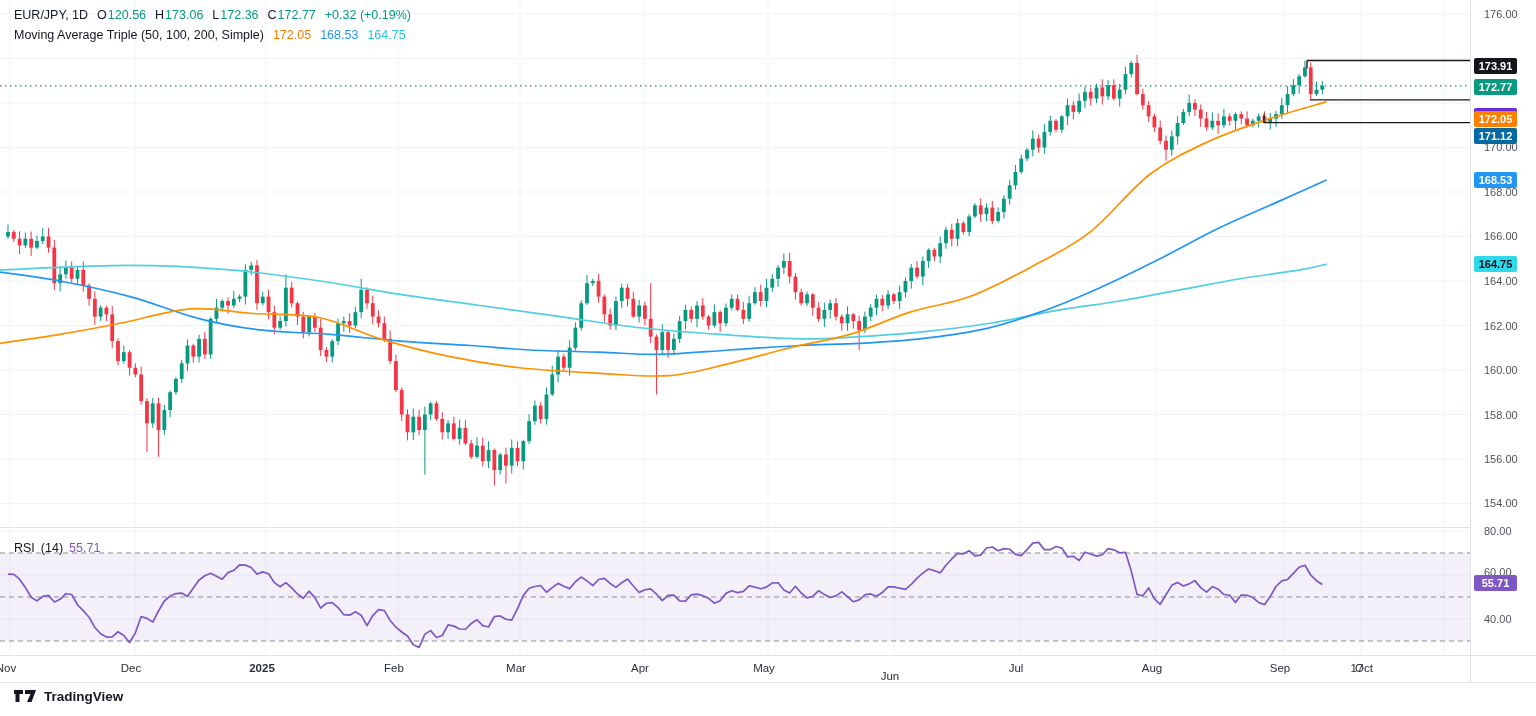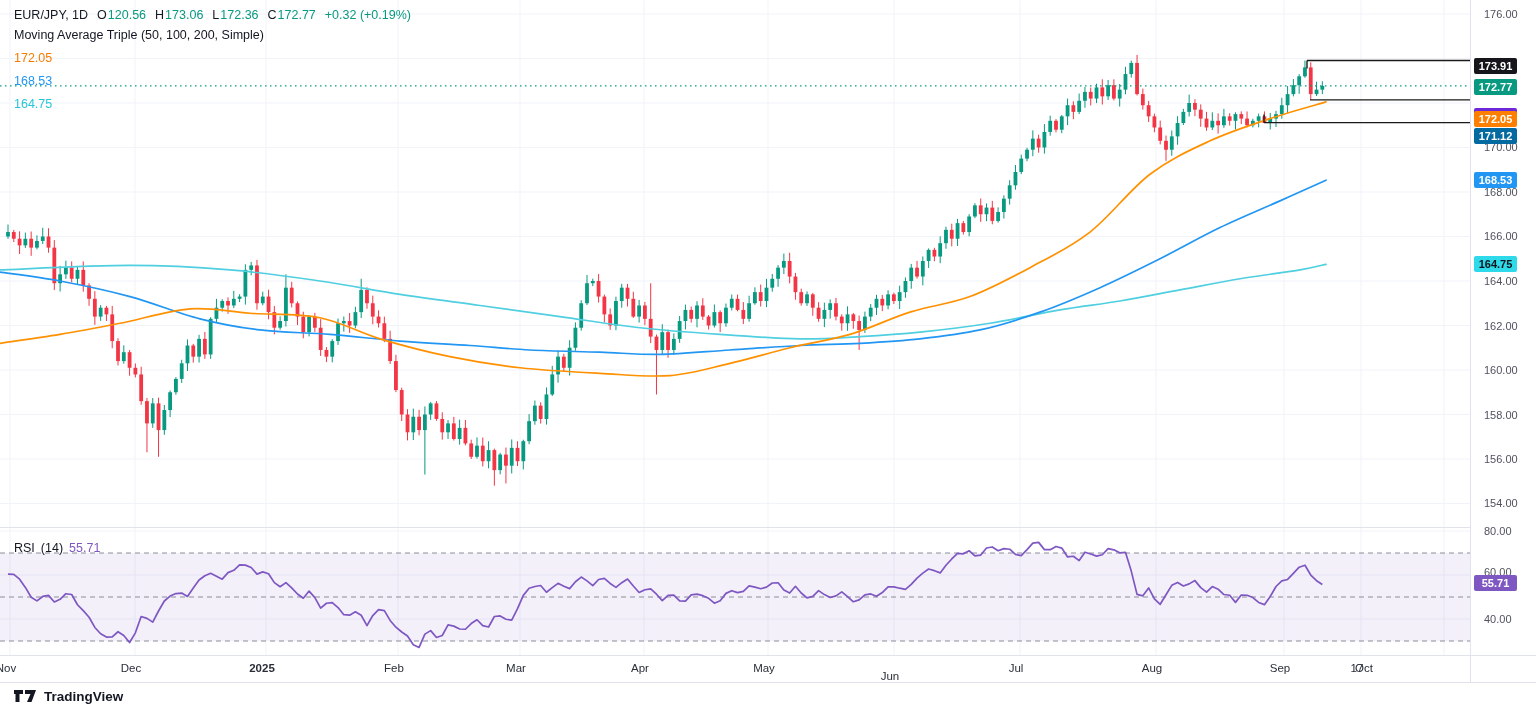--- a/index.html
+++ b/index.html
@@ -547,21 +547,21 @@
         <span>L</span>
         <span class="val up">172.36</span>
       </span>
     <span class="grp">
         <span>C</span>
         <span class="val up">172.77</span>
       </span>
     <span class="up">+0.32 (+0.19%)</span>
   </div>
 
-  <div class="legend" style="top:28px;flex-direction:column;">
+  <div class="legend" style="top:28px;">
     <span>Moving Average Triple (50, 100, 200, Simple)</span>
     <span class="ma50">172.05</span>
     <span class="ma100">168.53</span>
     <span class="ma200">164.75</span>
   </div>
 
   <div class="rsi-legend">
     <span>RSI</span>
     <span>(14)</span>
     <span class="rsi-val">55.71</span>

